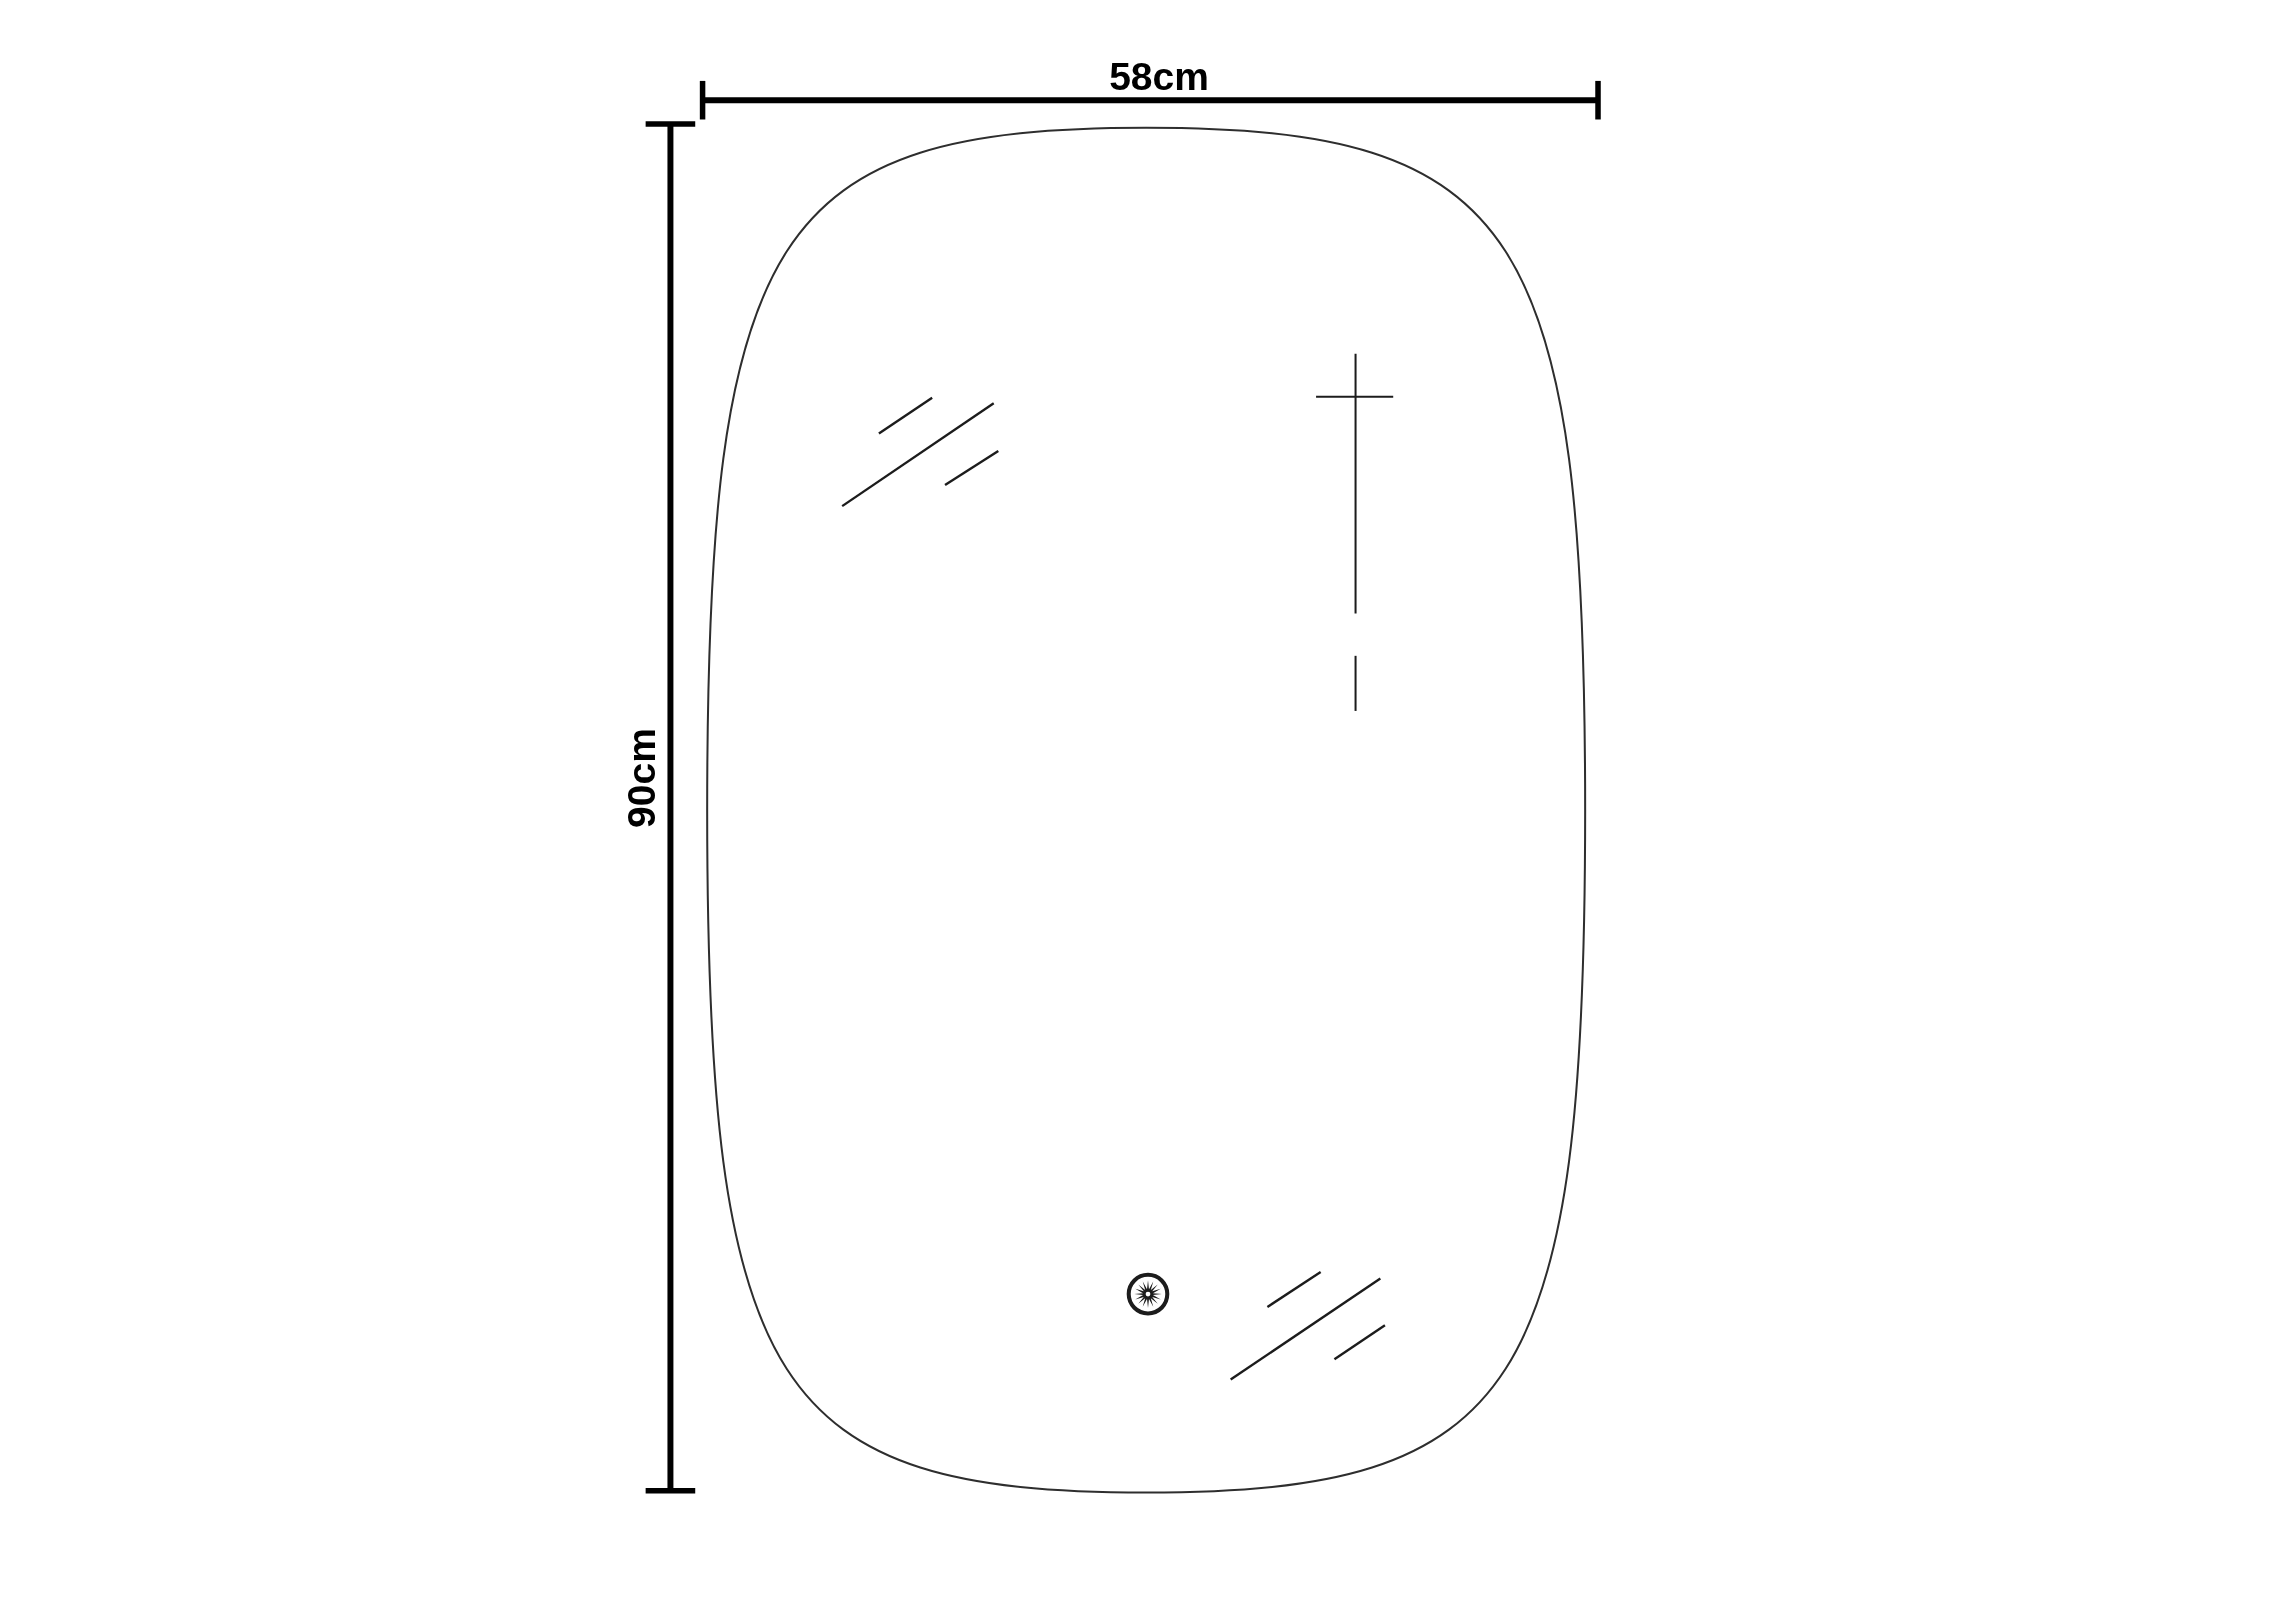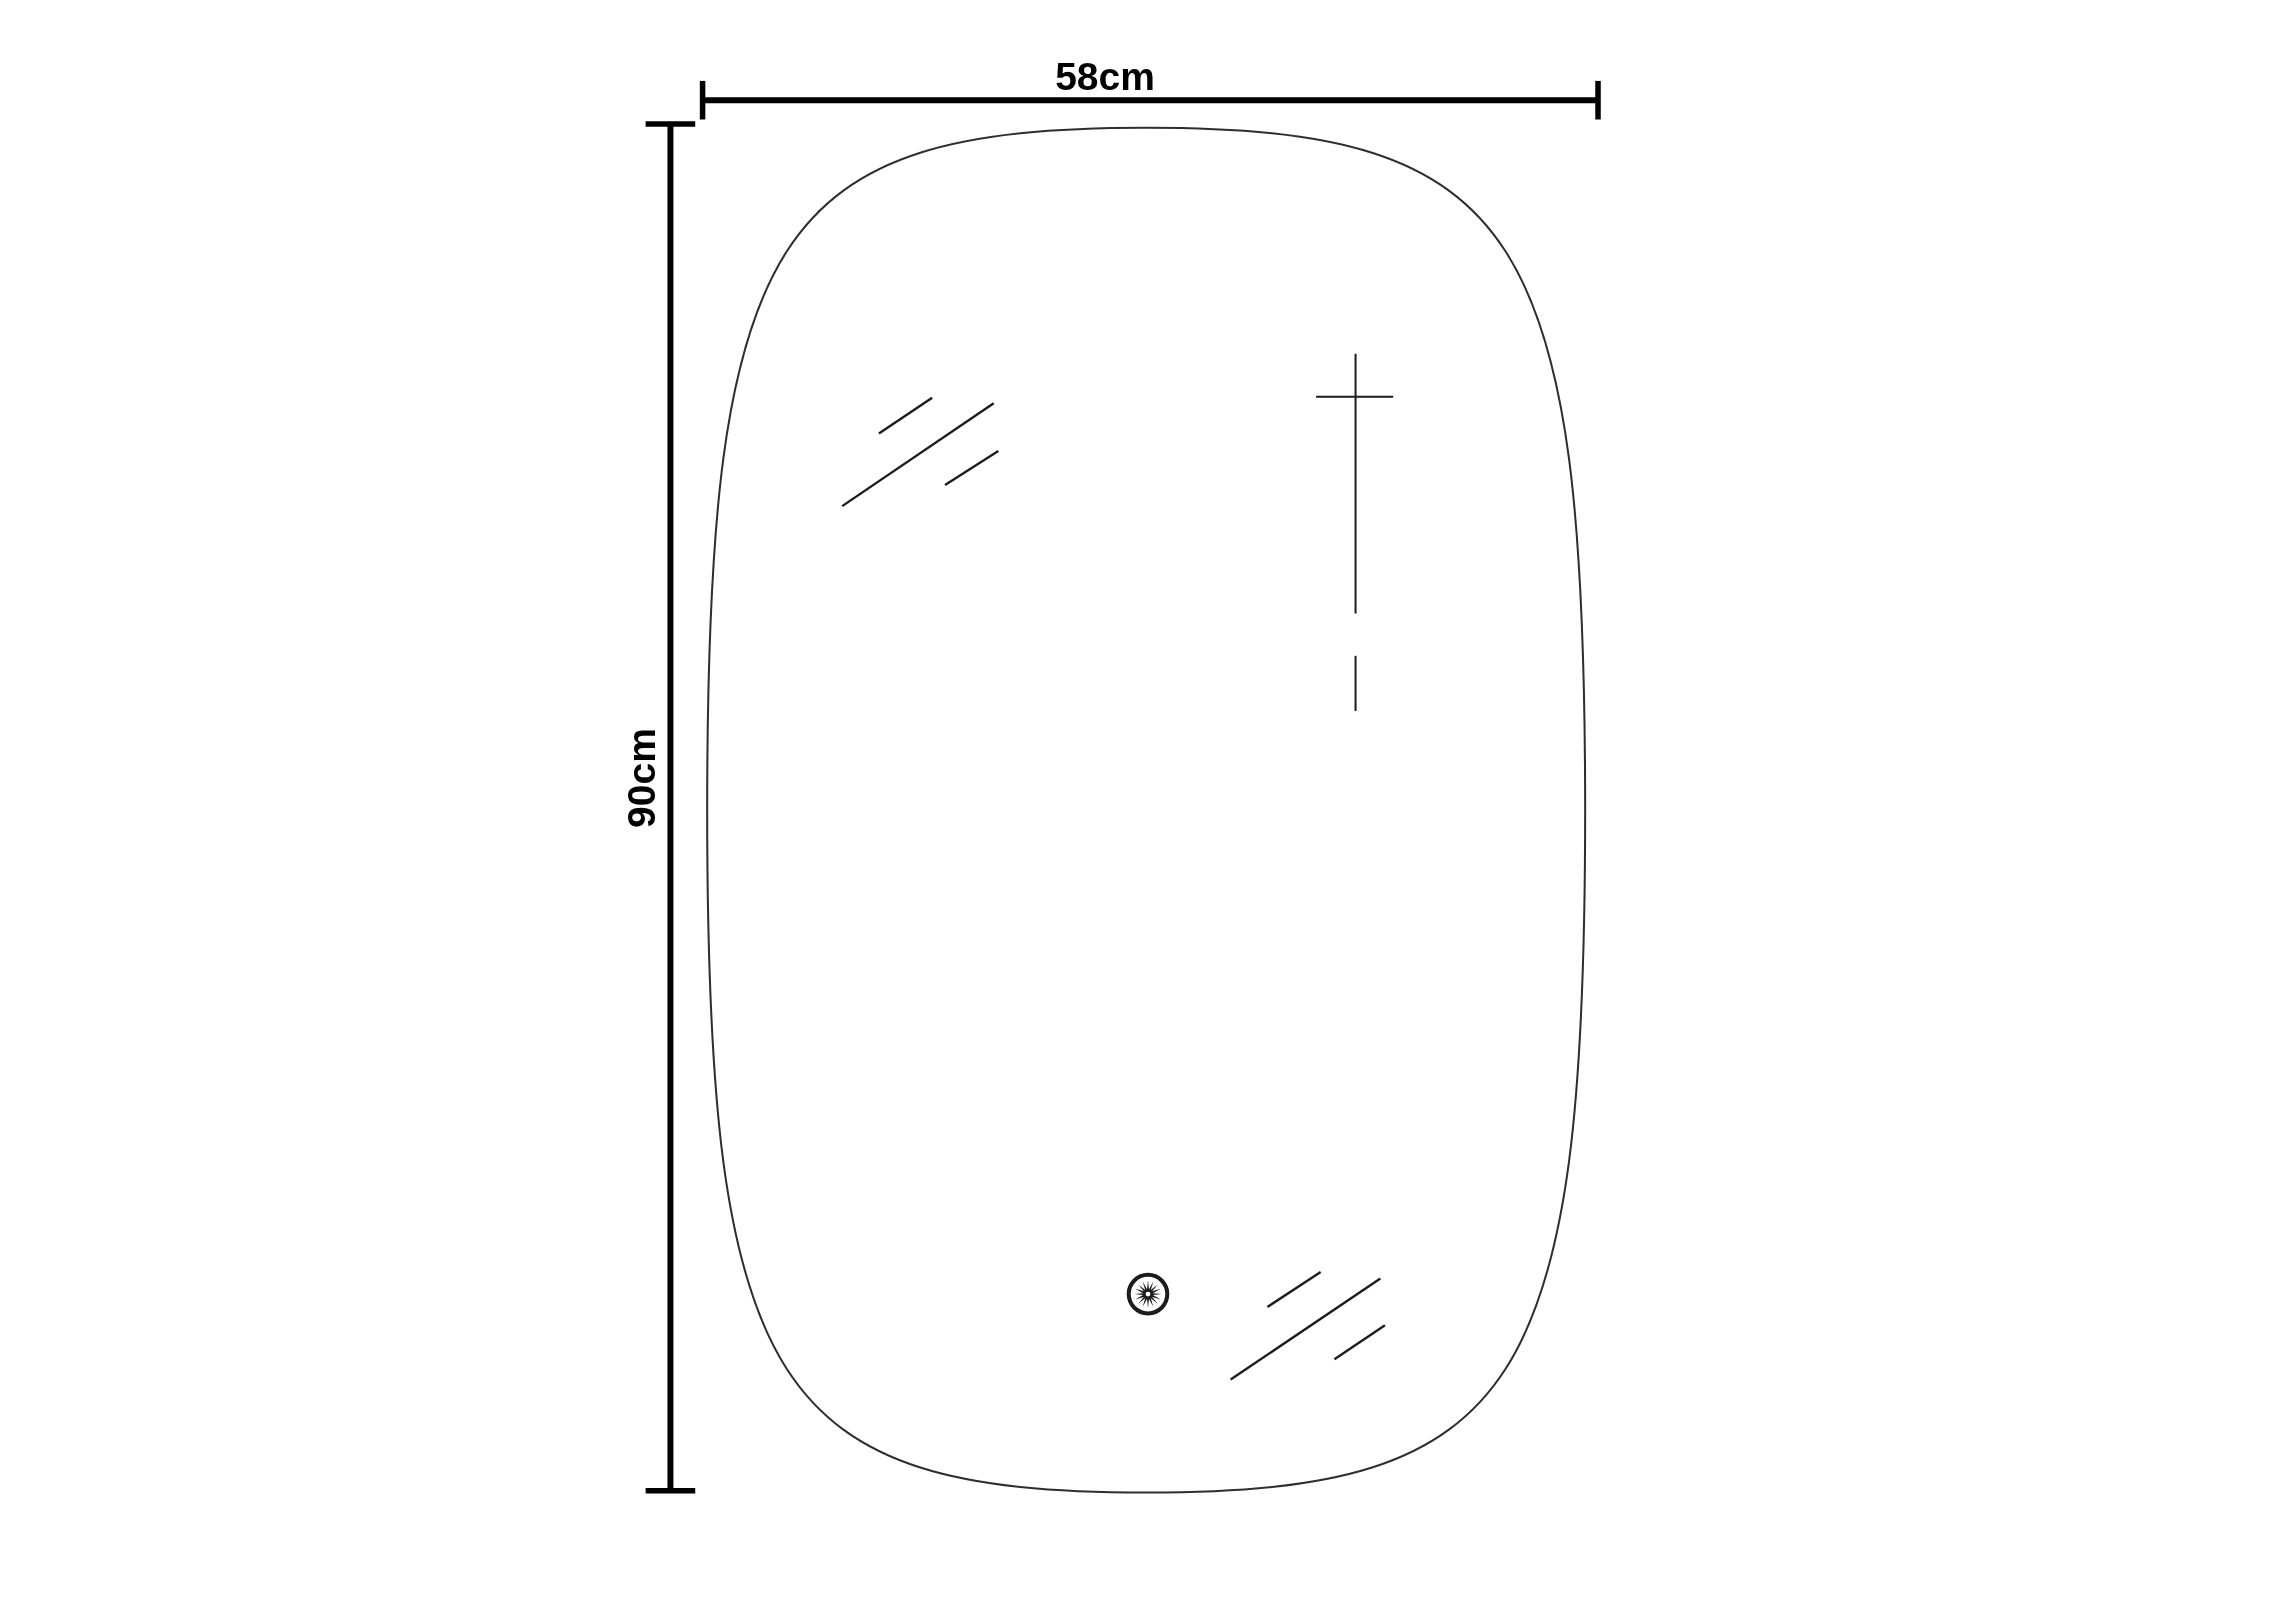--- a/index.html
+++ b/index.html
@@ -61,21 +61,21 @@
   }
   .dim-label {
     position: absolute;
     font-weight: 700;
     font-size: 39px;
     line-height: 1;
     color: var(--line, #000000);
     white-space: nowrap;
   }
   .dim-label.width {
-    left: 1105px;
+    left: 1159px;
     top: 57px;
     transform: translateX(-50%);
   }
   .dim-label.height {
     left: 641px;
     top: 778px;
     transform: translate(-50%, -50%) rotate(-90deg);
   }
 </style>
 </head>

